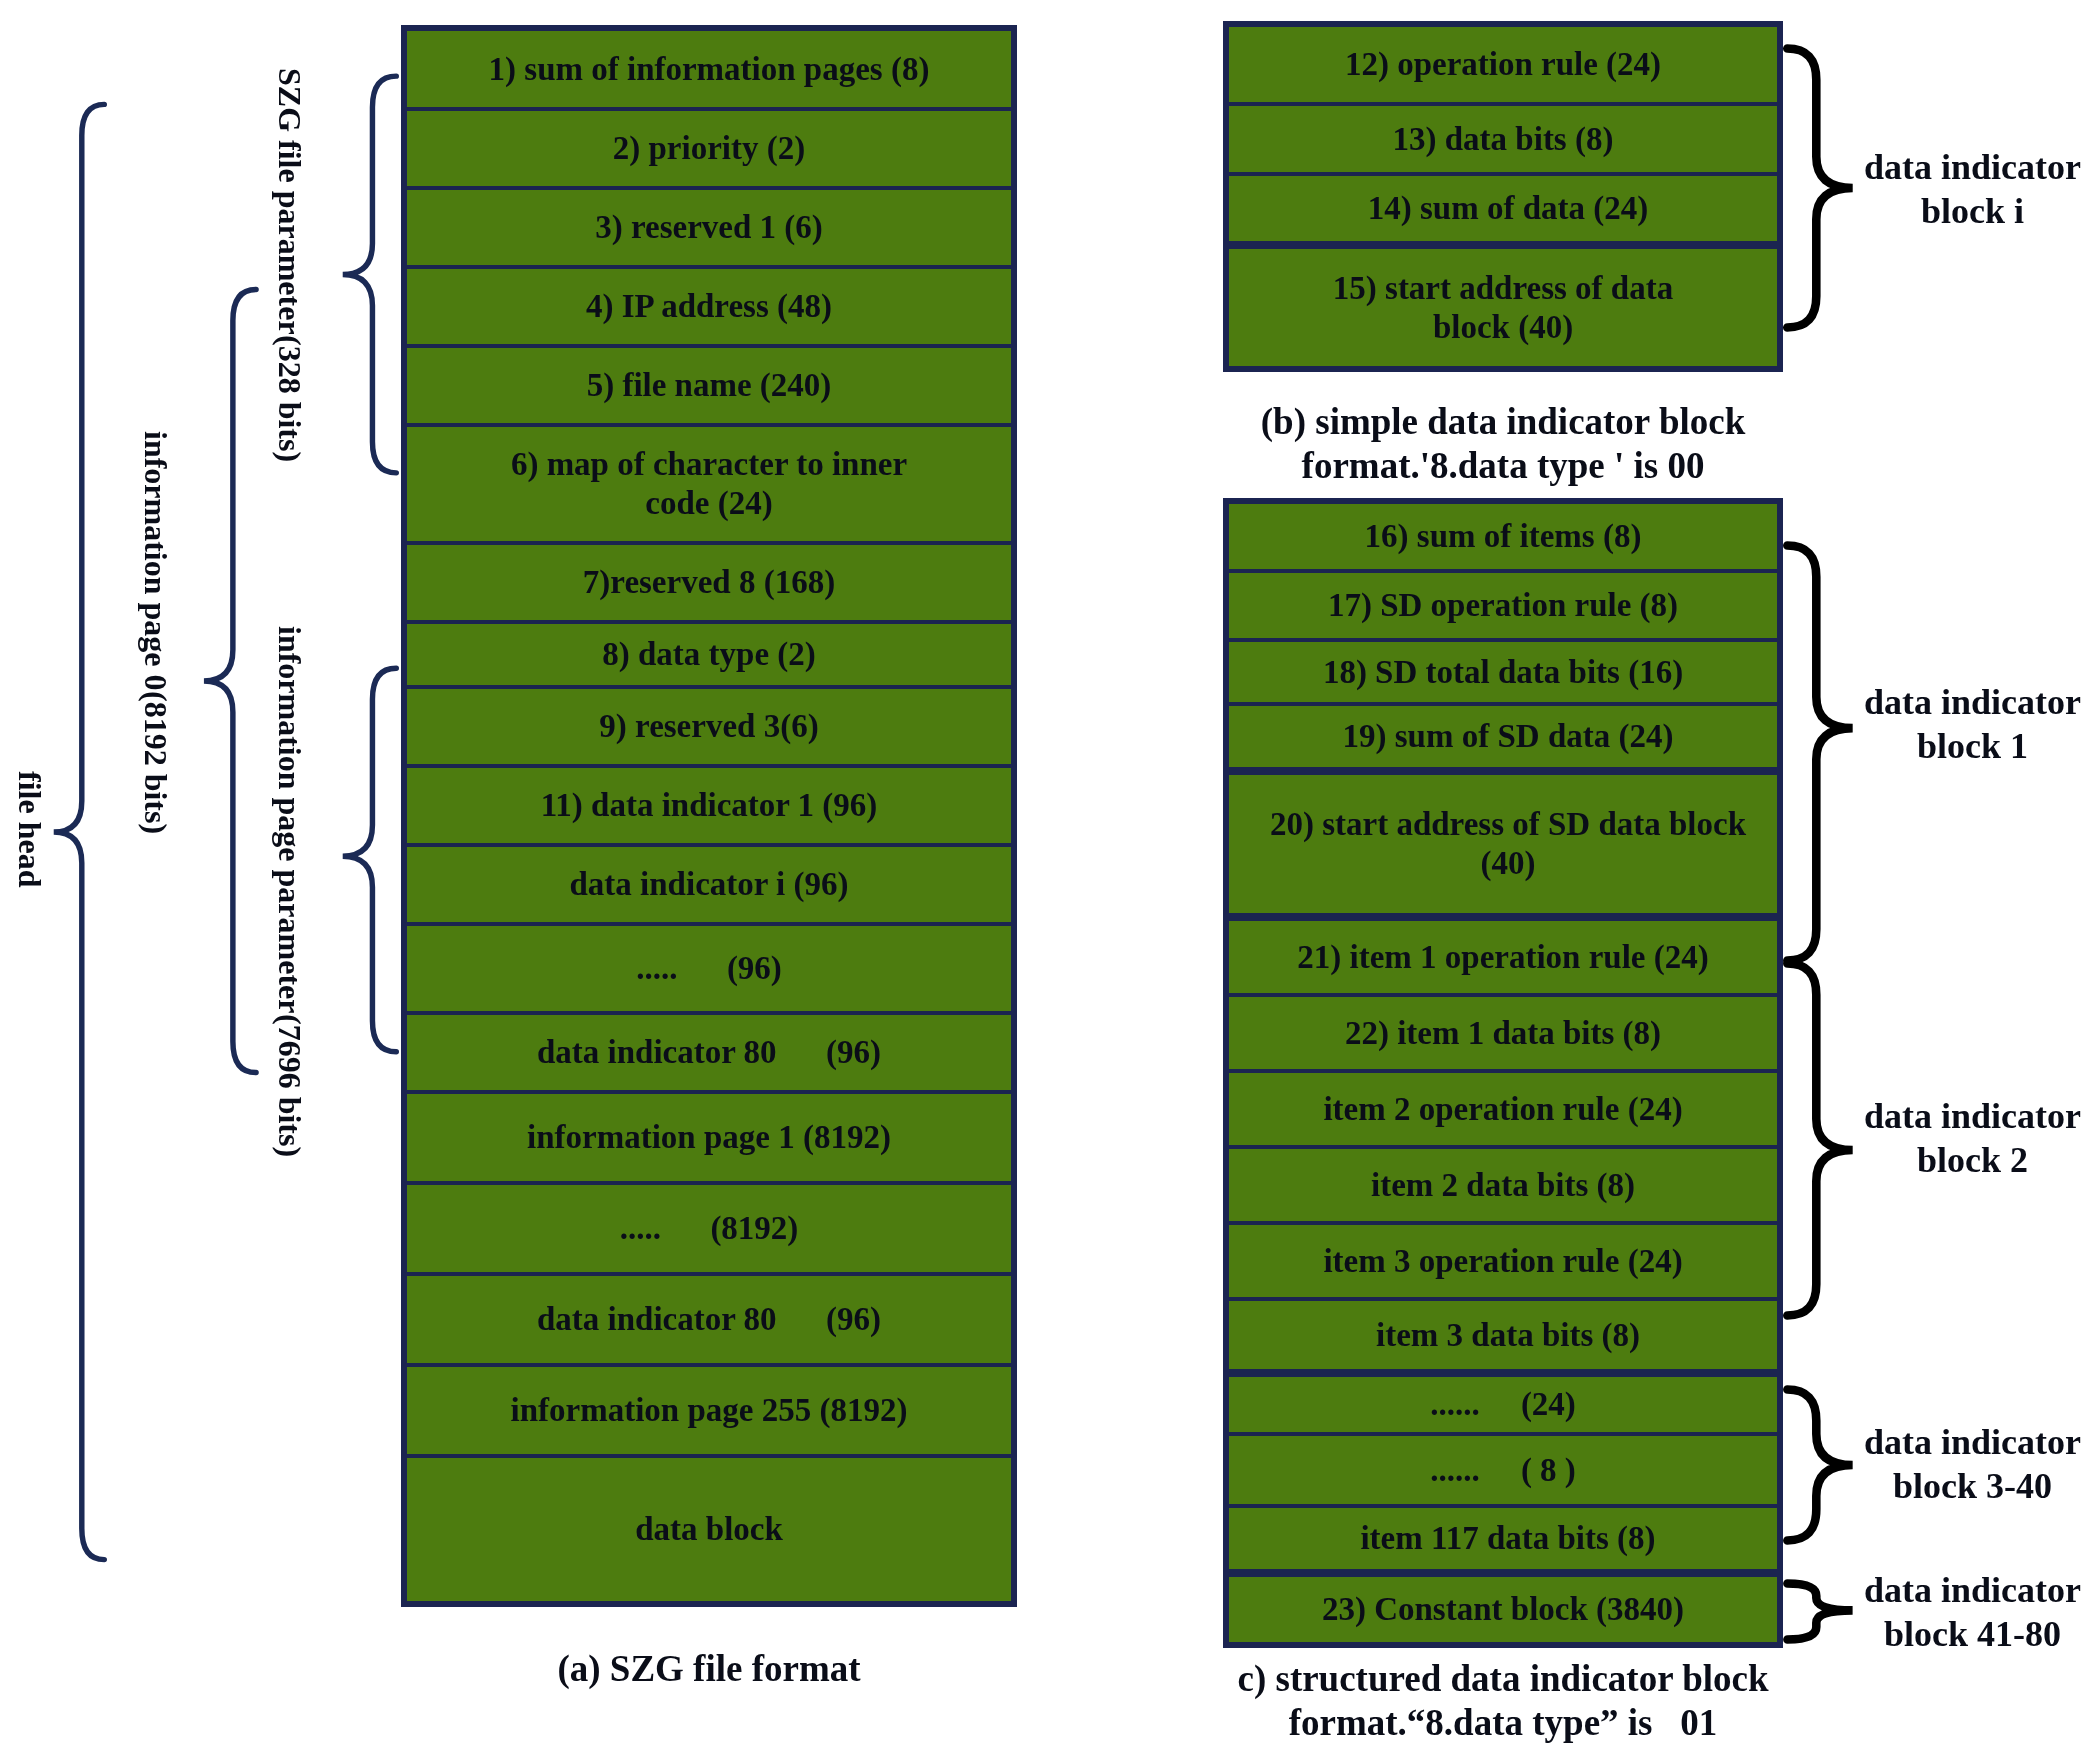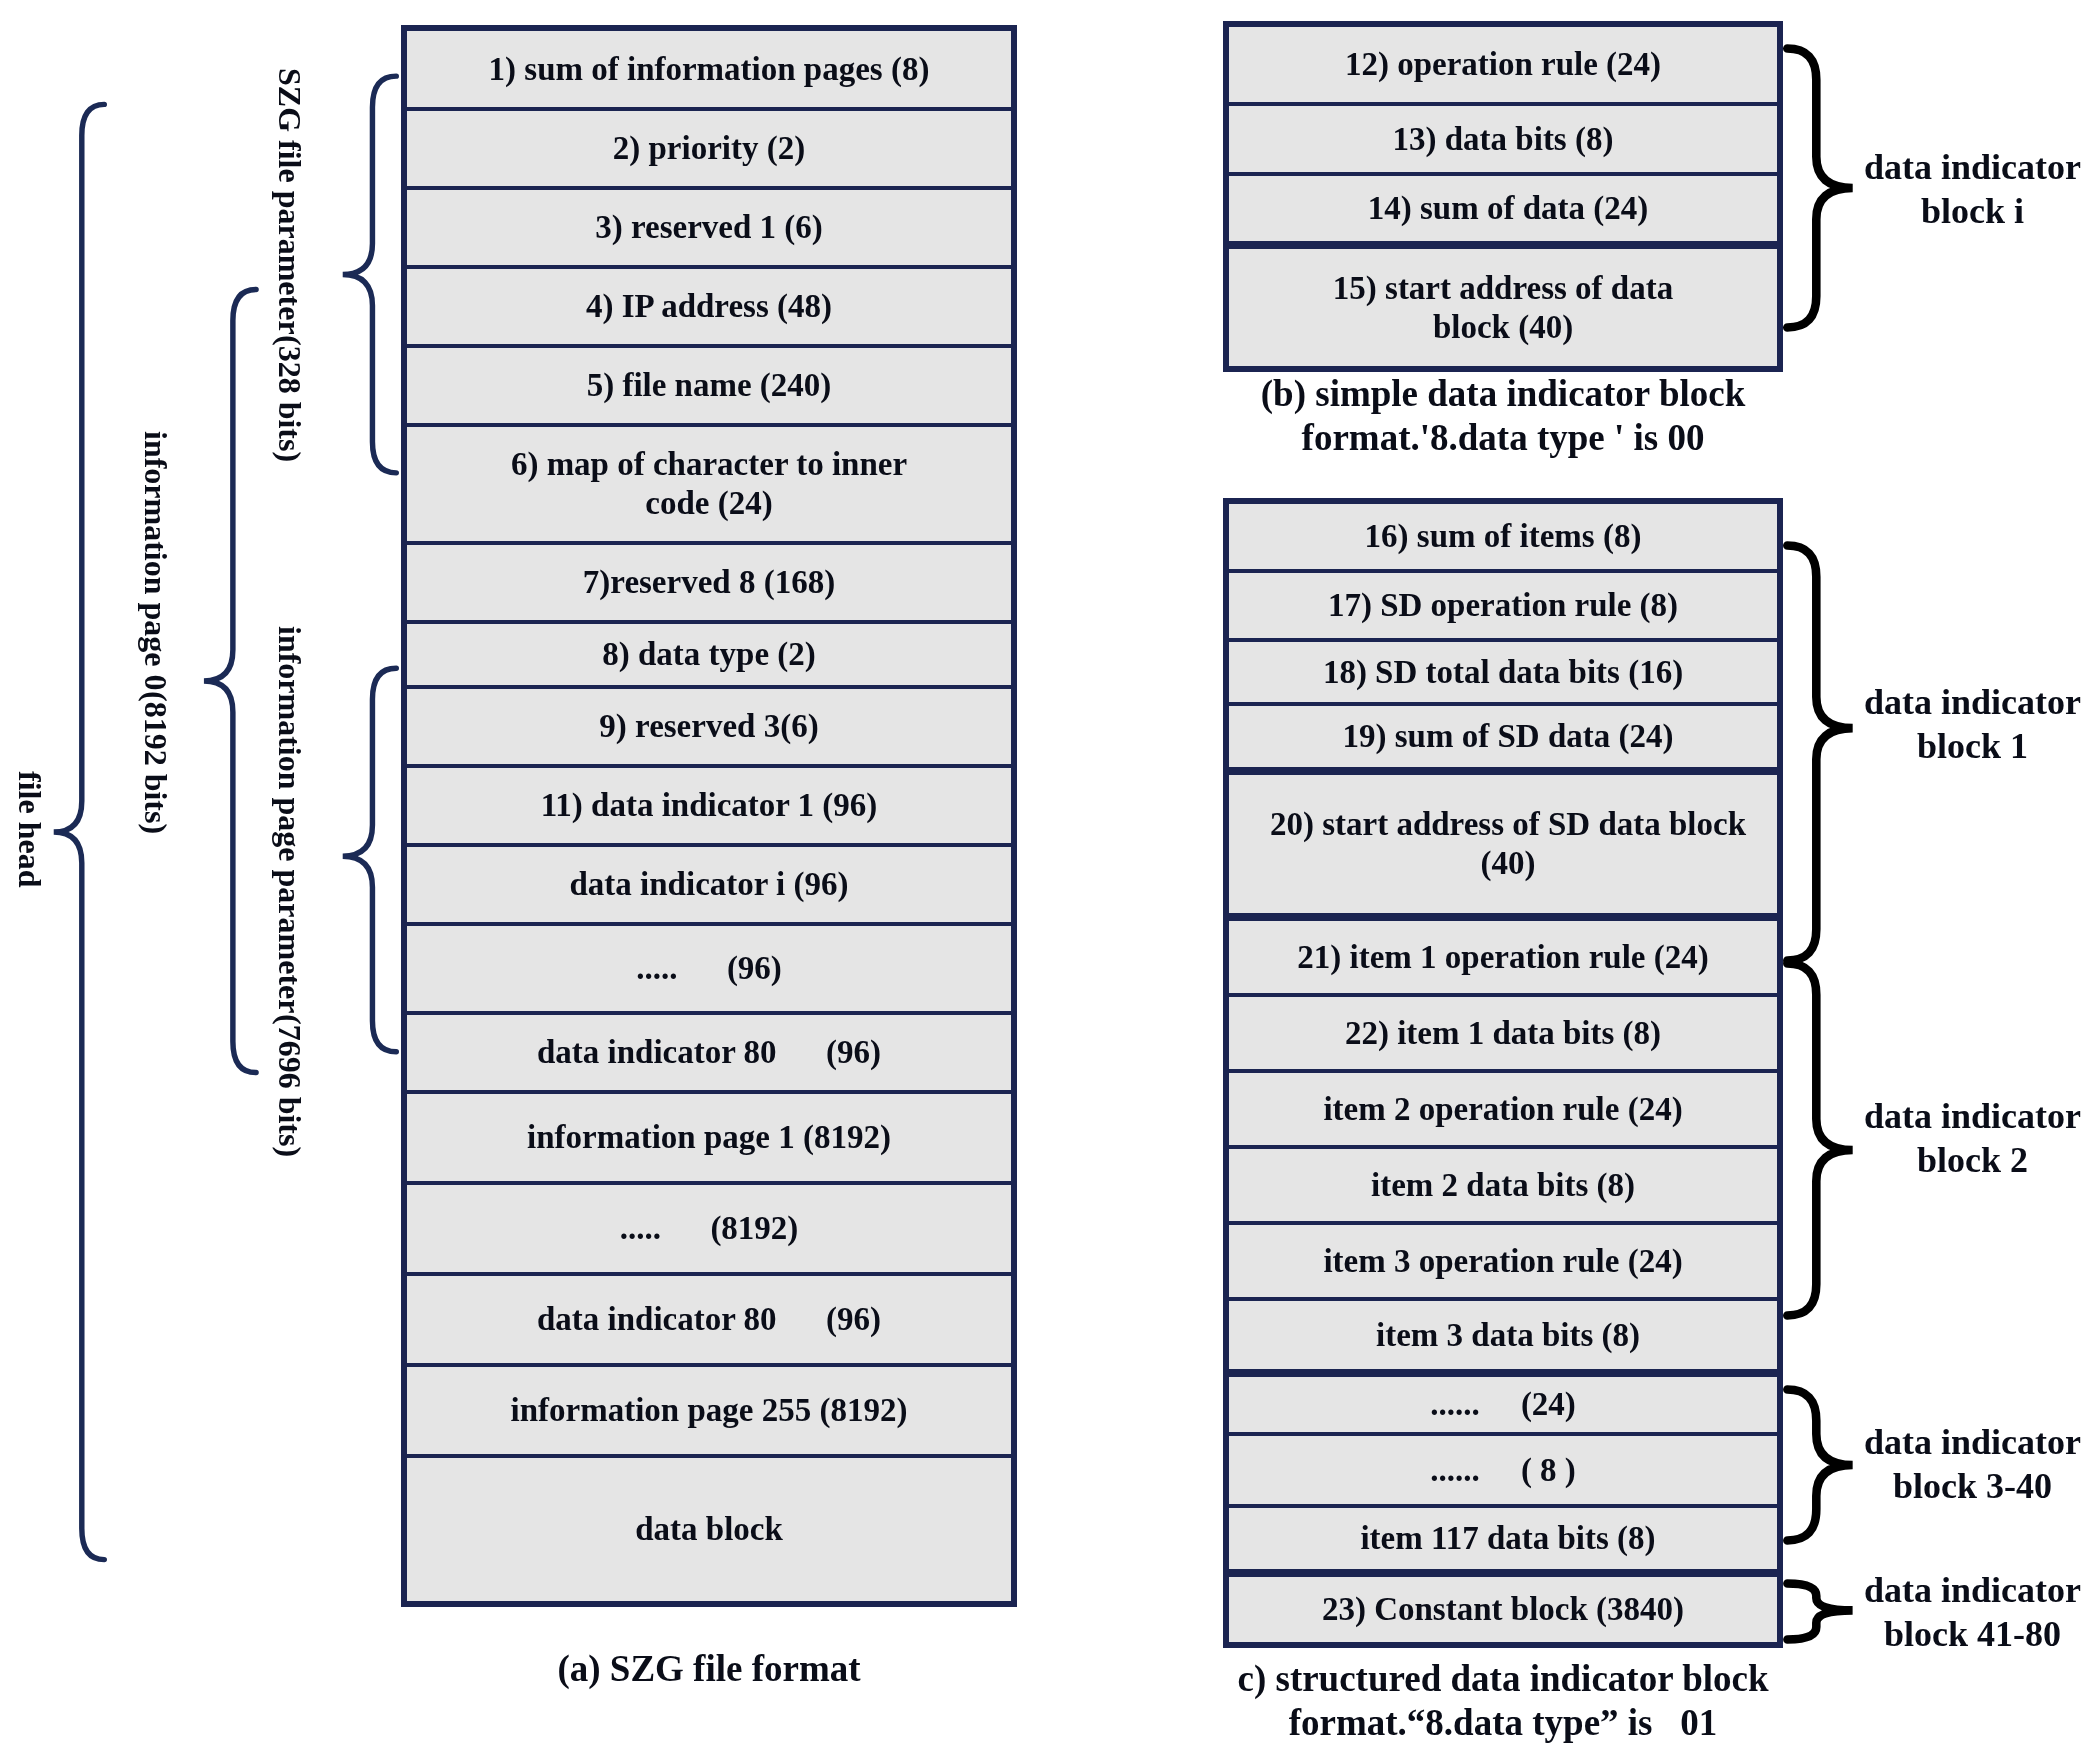--- a/index.html
+++ b/index.html
@@ -1,19 +1,19 @@
 <!DOCTYPE html>
 <html style="font-size:12.5px"><head>
 <meta charset="utf-8">
 <style>
   html,body{margin:0;padding:0;background:#ffffff;}
   .canvas{position:relative;width:2087px;height:1764px;background:#ffffff;overflow:hidden;
           font-family:"Liberation Serif","DejaVu Serif",serif;color:#0a0d18;}
   
-  .ftable{position:absolute;border:6.2px solid #1b2451;background:#e5e5e5;box-sizing:border-box;}
+  .ftable{position:absolute;border:6.2px solid #1b2451;background:#4d7c0f;box-sizing:border-box;}
   .row{display:flex;align-items:center;justify-content:center;box-sizing:border-box;
        border-bottom:4.7px solid #1b2451;text-align:center;font-weight:bold;}
   .row:last-child{border-bottom:none;}
   .row.thick{border-bottom-width:8.6px;padding-left:10px;}
   .ta .row{font-size:33px;}
   .tb .row,.tc .row{font-size:33px;}
   .cell{display:inline-block;max-width:530px;line-height:1.18;}
   .tb .cell{max-width:405px;font-family:Liberation Serif, serif;}
   .tc .cell{max-width:506px;}
   .row.narrow .cell{max-width:436px;}
@@ -128,21 +128,21 @@
     <div class="row" style="height:70px">
         <span class="cell">13) data bits (8)</span>
       </div>
     <div class="row thick" style="height:73px">
         <span class="cell">14) sum of data (24)</span>
       </div>
     <div class="row" style="height:117px">
         <span class="cell">15) start address of data block (40)</span>
       </div>
   </div>
-  <div class="caption" style="left:1223px;top:372px;width:560px;">
+  <div class="caption" style="left:1223px;top:400px;width:560px;">
     <div>(b) simple data indicator block</div>
     <div>format.'8.data type ' is 00</div>
   </div>
 
   <div class="ftable tc" style="left:1223px;top:498px;width:560px;">
     <div class="row" style="height:69px">
         <span class="cell">16) sum of items (8)</span>
       </div>
     <div class="row" style="height:69px">
         <span class="cell">17) SD operation rule (8)</span>

